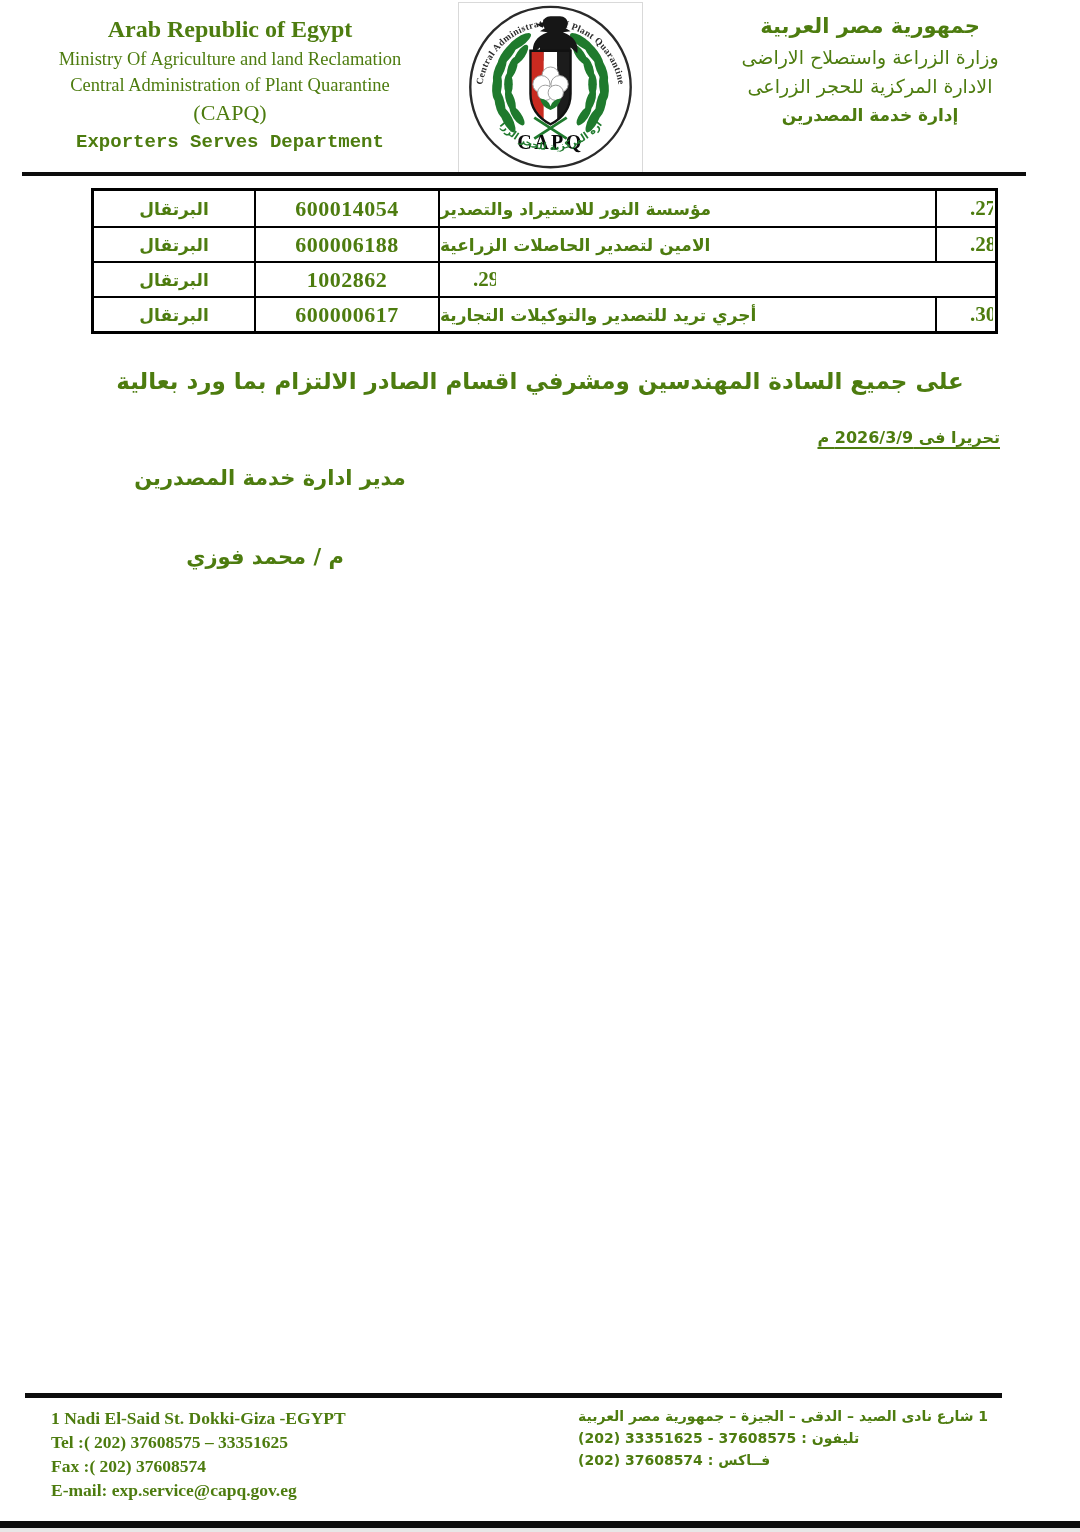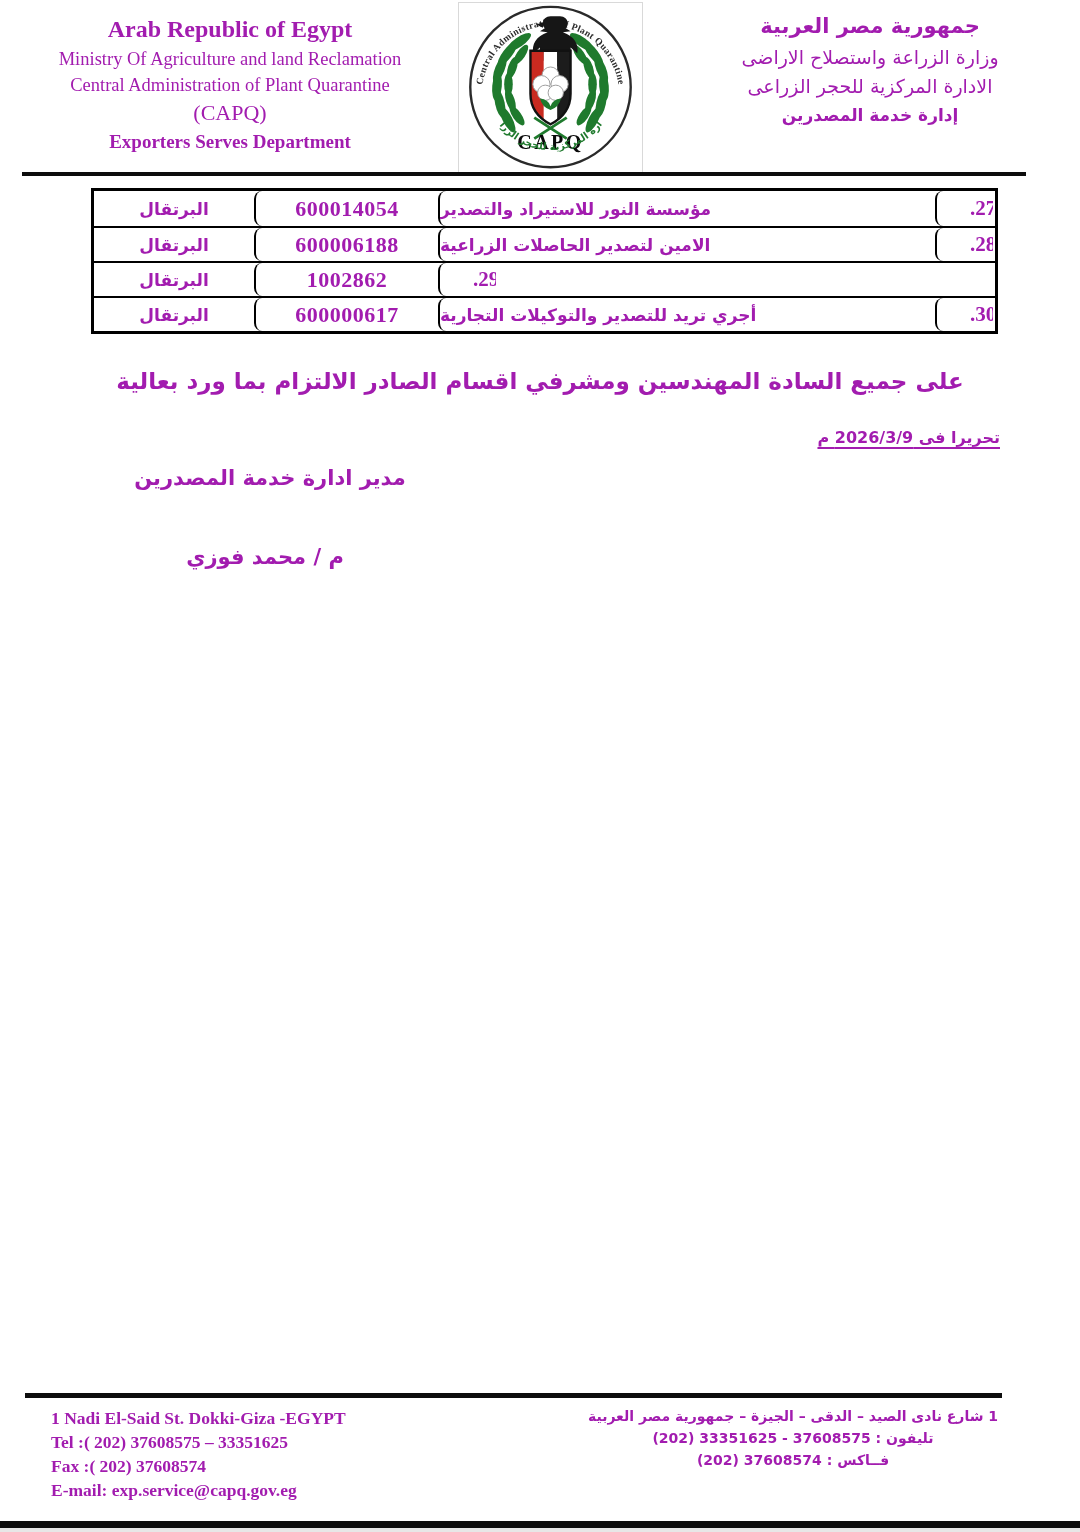--- a/index.html
+++ b/index.html
@@ -3,73 +3,73 @@
 <meta charset="utf-8">
 <style>
   * { margin:0; padding:0; box-sizing:border-box; }
   html,body { background:#ffffff; }
   .page {
     position:relative;
     width:1080px; height:1532px;
     background:#ffffff;
     overflow:hidden;
     font-family:"Liberation Serif", serif;
-    color:#a21caf;
+    color:#4d7c0f;
   }
   .abs { position:absolute; }
 
   
   .hdr-en { left:30px; top:16px; width:400px; text-align:center; }
   .hdr-en .t1 { font-size:24px; font-weight:bold; margin-bottom:6px; }
   .hdr-en .t2 { font-size:18.5px; margin-bottom:5px; }
   .hdr-en .t3 { font-size:18.5px; margin-bottom:4px; }
   .hdr-en .t4 { font-size:22px; margin-bottom:5px; }
-  .hdr-en .t5 { font-size:19px; font-weight:bold; }
+  .hdr-en .t5 { font-size:19px; font-weight:bold;font-family:Liberation Mono, monospace; }
 
   .hdr-ar { left:690px; top:14px; width:360px; text-align:center; direction:rtl;
             font-family:"DejaVu Sans", sans-serif; }
   .hdr-ar .t1 { font-size:21px; font-weight:bold; margin-bottom:8px;text-align:center; }
   .hdr-ar .t2 { font-size:19px; margin-bottom:7px; }
   .hdr-ar .t3 { font-size:19px; margin-bottom:8px; }
   .hdr-ar .t4 { font-size:17px; font-weight:bold; }
 
   .logo-box { left:458px; top:2px; width:185px; height:172px; border:1px solid #d9d9d9; }
 
   .rule { background:#0d0d0d; }
   .rule-top { left:22px; top:172px; width:1004px; height:4px; }
   .rule-footer { left:25px; top:1393px; width:977px; height:5px; }
   .rule-bottom { left:0px; top:1521px; width:1080px; height:7px; }
   .bottom-gray { left:0px; top:1528px; width:1080px; height:4px; background:#e7e7e7; }
 
   
   .exp-table { left:91px; top:188px; width:907px; border:3px solid #000; background:#fff; }
   .t-row { display:flex; height:35px; }
   .t-row + .t-row { border-top:2px solid #000; }
-  .t-cell { display:flex; align-items:center; justify-content:center; overflow:hidden;border-radius:8px; }
+  .t-cell { display:flex; align-items:center; justify-content:center; overflow:hidden; }
   .t-cell + .t-cell { border-left:2px solid #000; }
   .c-product { width:160px; font-family:"DejaVu Sans", sans-serif; font-weight:bold; font-size:17px; direction:rtl; }
   .c-code    { width:184px; font-weight:bold; font-size:22px; letter-spacing:0.5px; }
   .c-name    { width:497px; justify-content:flex-end; direction:rtl; text-align:right;
                font-family:"DejaVu Sans", sans-serif; font-weight:bold; font-size:17px; padding-right:8px; }
   .c-num     { width:58px; font-weight:bold; font-size:21px; direction:rtl;padding-left:36px; }
 
   
   .statement { left:30px; top:368px; width:1020px; text-align:center; direction:rtl;
                font-family:"DejaVu Sans", sans-serif; font-weight:bold; font-size:23px; }
   .date-line { top:428px; right:80px; direction:rtl;
                font-family:"DejaVu Sans", sans-serif; font-weight:bold; font-size:16px;
                text-decoration:underline; text-decoration-thickness:2px; text-underline-offset:4px; }
   .sig-title { left:120px; top:466px; width:300px; text-align:center; direction:rtl;
                font-family:"DejaVu Sans", sans-serif; font-weight:bold; font-size:21px; }
   .sig-name  { left:150px; top:545px; width:230px; text-align:center; direction:rtl;
                font-family:"DejaVu Sans", sans-serif; font-weight:bold; font-size:21px; }
 
   
   .ftr-en { left:51px; top:1406px; width:500px; font-weight:bold; font-size:17.5px; line-height:24px; }
-  .ftr-ar { top:1405px; right:72px; width:430px; direction:rtl; text-align:center;
+  .ftr-ar { top:1405px; right:72px; width:430px; direction:rtl; text-align:left;
             font-family:"DejaVu Sans", sans-serif; font-weight:bold; font-size:14px; line-height:22px; }
 </style>
 </head>
 <body>
 
 <div class="page">
 
   <div class="abs hdr-en">
     <div class="t1">Arab Republic of Egypt</div>
     <div class="t2">Ministry Of Agriculture and land Reclamation</div>

